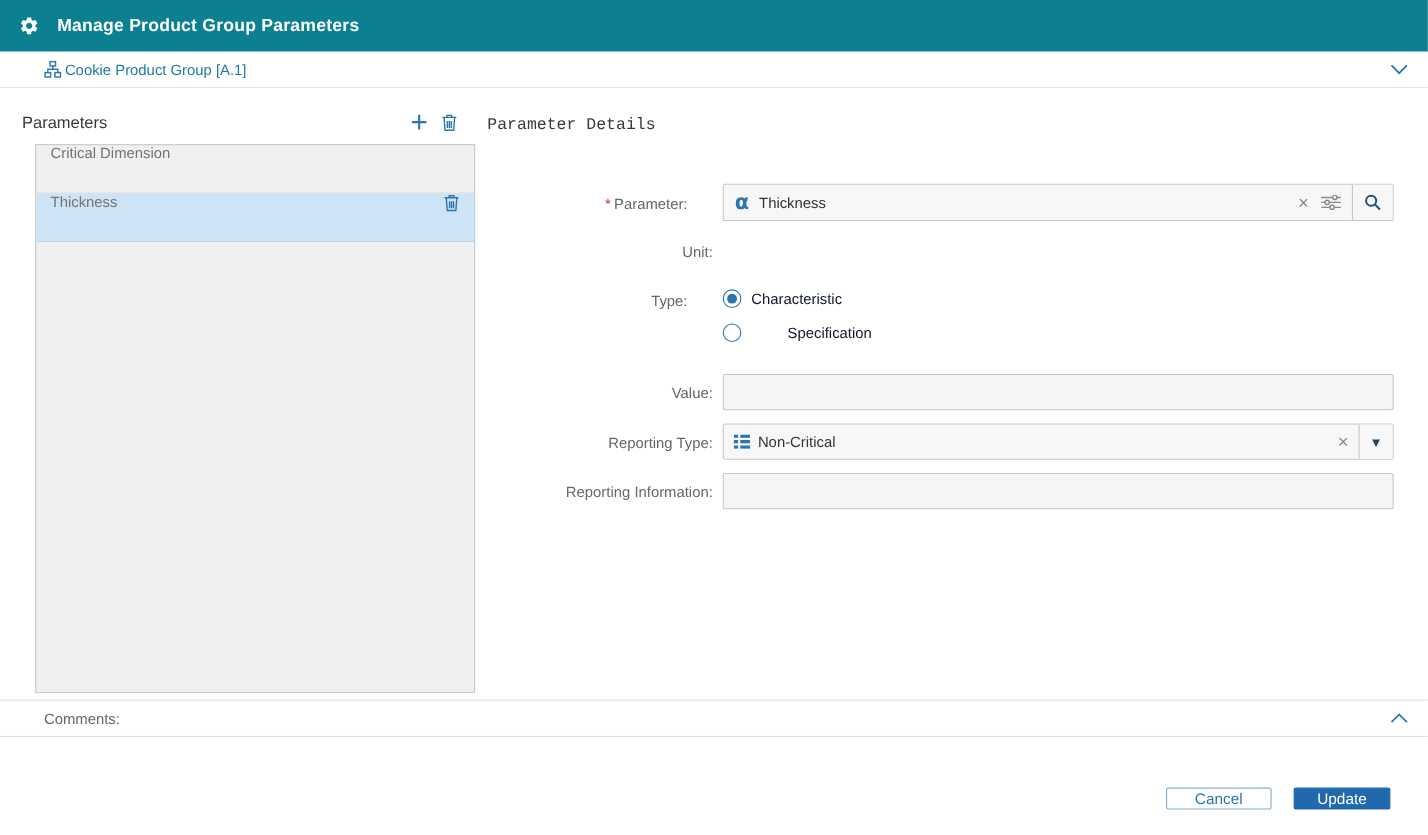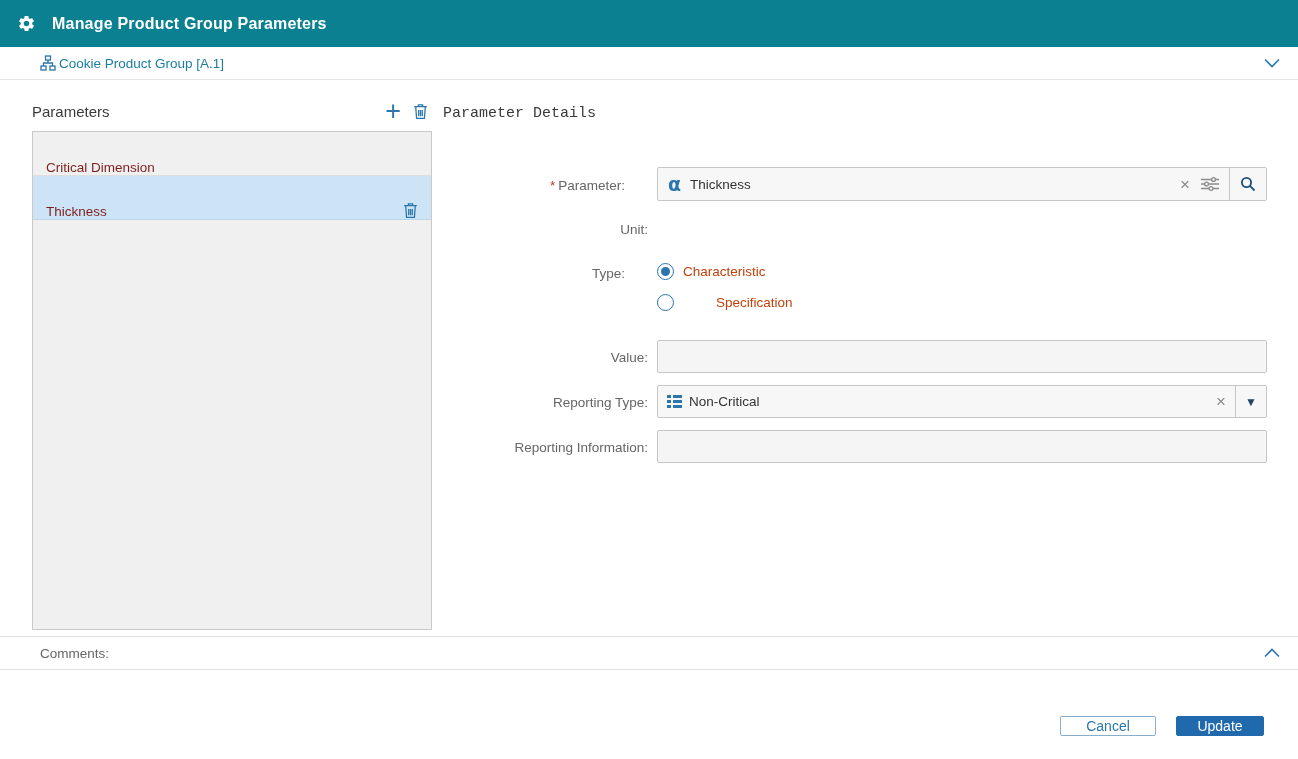--- a/index.html
+++ b/index.html
@@ -28,38 +28,38 @@
     padding: 0 14px 0 40px;
     border-bottom: 1px solid #e4e4e4;
     background: #fff;
   }
   .crumb-bar .crumb-label { color: #1a7da0; font-size: 13.5px; cursor: pointer; }
   .crumb-bar .spacer { flex: 1; }
   .chev-btn { cursor: pointer; display: flex; align-items: center; padding: 4px; }
 
   
   .panel-head {
-    position: absolute; left: 32px; top: 96px; width: 400px; height: 30px;
+    position: absolute; left: 20px; top: 96px; width: 400px; height: 30px;
     display: flex; align-items: center;
   }
   .panel-head .heading { font-size: 15px; color: #3a3a3a; flex: 1; }
   .plus-btn {
     color: #2a76ad; font-size: 27px; font-weight: 400; line-height: 22px;
     cursor: pointer; padding: 0 8px; user-select: none;
   }
   .trash-btn { cursor: pointer; padding: 2px 4px; display: flex; align-items: center; }
 
   .param-list {
     position: absolute; left: 32px; top: 131px; width: 400px; height: 499px;
     background: #f0f0f0; border: 1px solid #c9c9c9;
     overflow: hidden;
   }
   .list-item {
-    height: 44px; display: flex; align-items: flex-end;
-    padding: 0 13px; font-size: 13.5px; color: #7f1d1d;
+    height: 44px; display: flex; align-items: flex-start;
+    padding: 0 13px; font-size: 13.5px; color: #737373;
     border-bottom: 1px solid #dedede;
     cursor: pointer;
   }
   .list-item.selected { background: #cde4f7; border-bottom-color: #bcd6ec; }
   .list-item .row-trash { margin-left: auto; display: flex; align-items: center; cursor: pointer; }
 
   
   .details-heading { position: absolute; left: 443px; top: 105px; font-size: 15px; color: #3a3a3a; font-family: Liberation Mono, monospace; }
 
   .f-label {
@@ -90,21 +90,21 @@
 
   
   .radio-row { position: absolute; left: 657px; display: flex; align-items: center; gap: 9px; cursor: pointer; }
   .radio-circle {
     width: 17px; height: 17px; border-radius: 50%;
     border: 1px solid #2a76ad; background: #fff;
     display: inline-flex; align-items: center; justify-content: center; flex: 0 0 auto;
   }
   .radio-circle .dot { width: 9px; height: 9px; border-radius: 50%; background: #2a76ad; display: none; }
   .radio-row.checked .radio-circle .dot { display: block; }
-  .radio-row .radio-label { font-size: 13.5px; color: #c2410c; }
+  .radio-row .radio-label { font-size: 13.5px; color: #0f172a; }
 
   
   .comments-bar {
     position: absolute; left: 0; right: 0; top: 636px; height: 34px;
     border-top: 1px solid #e0e0e0; border-bottom: 1px solid #e0e0e0;
     display: flex; align-items: center;
     padding: 0 14px 0 40px; background: #fff;
   }
   .comments-bar .c-label { color: #666; font-size: 13.5px; }
   .comments-bar .spacer { flex: 1; }

